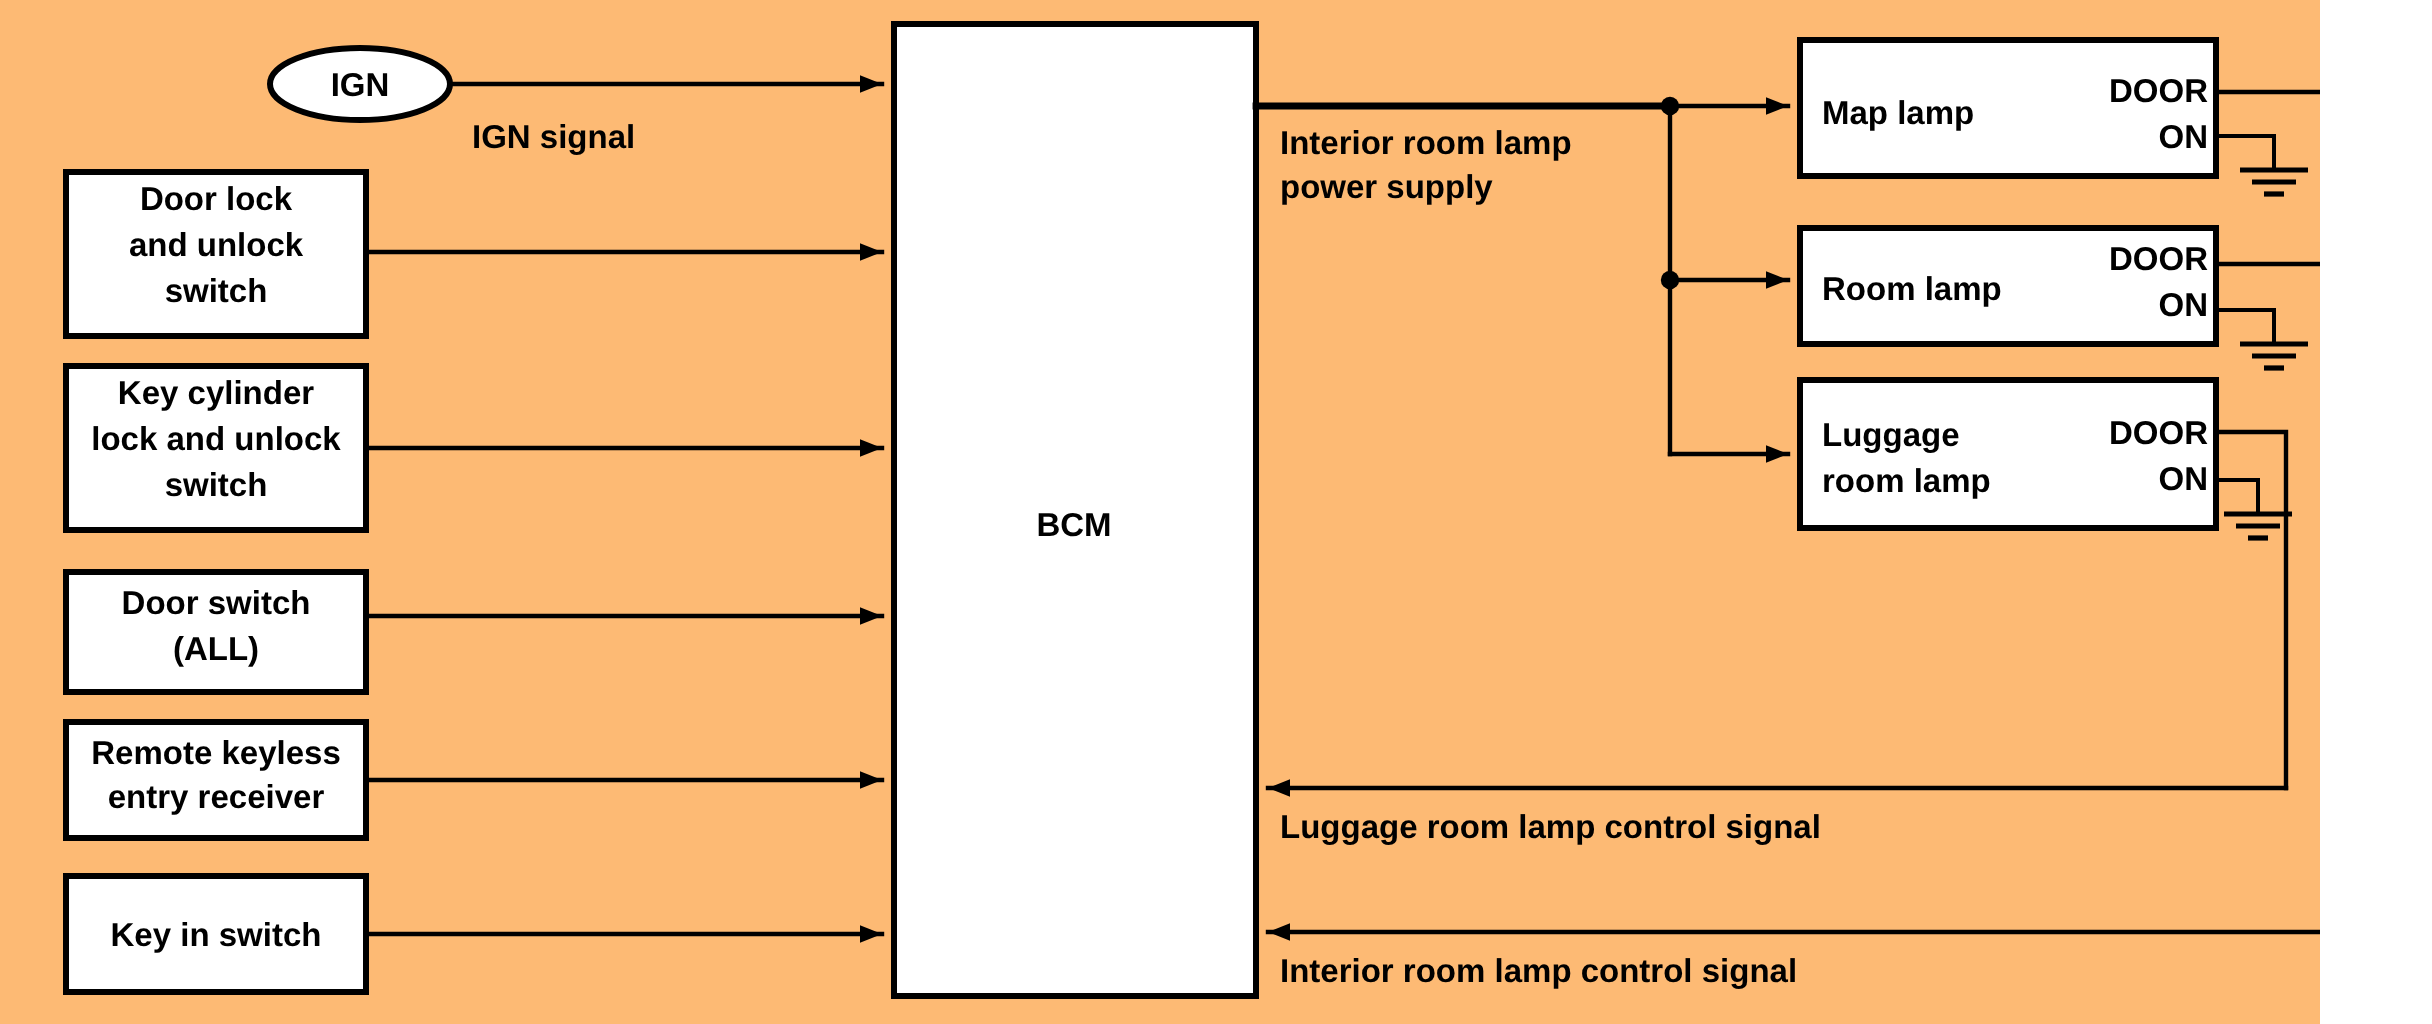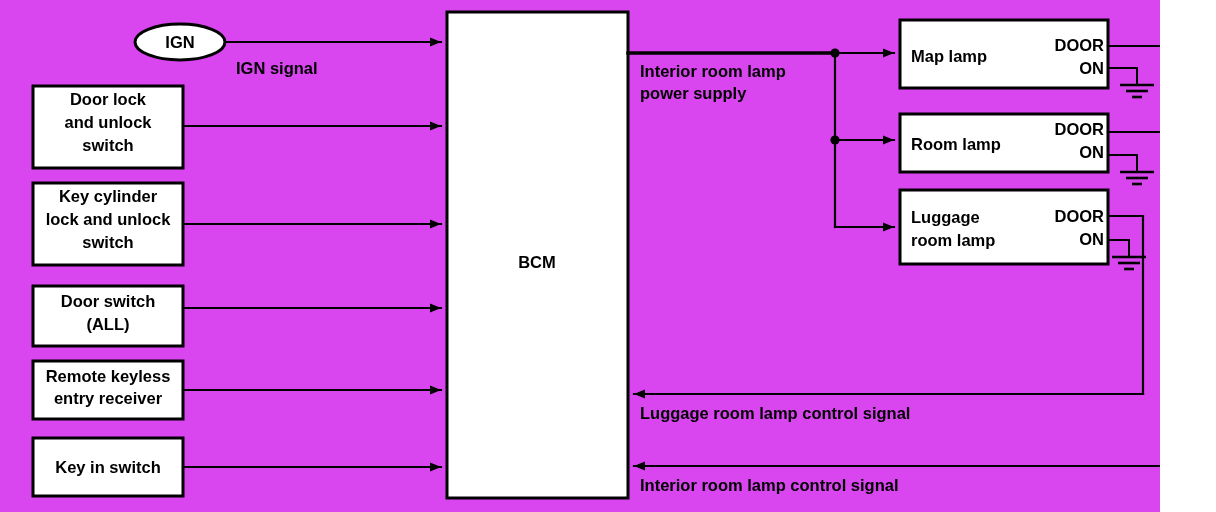--- a/index.html
+++ b/index.html
@@ -4,21 +4,21 @@
 <style>
   html, body {
     margin: 0;
     padding: 0;
     background: #ffffff;
   }
   #diagram-root {
     position: relative;
     width: 1160px;
     height: 512px;
-    background: #d946ef;
+    background: #fdba74;
     font-family: "Liberation Sans", sans-serif;
     overflow: hidden;
     text-align: right;
   }
   svg.diagram-svg {
     position: absolute;
     left: 0;
     top: 0;
     width: 1216px;
     height: 512px;

